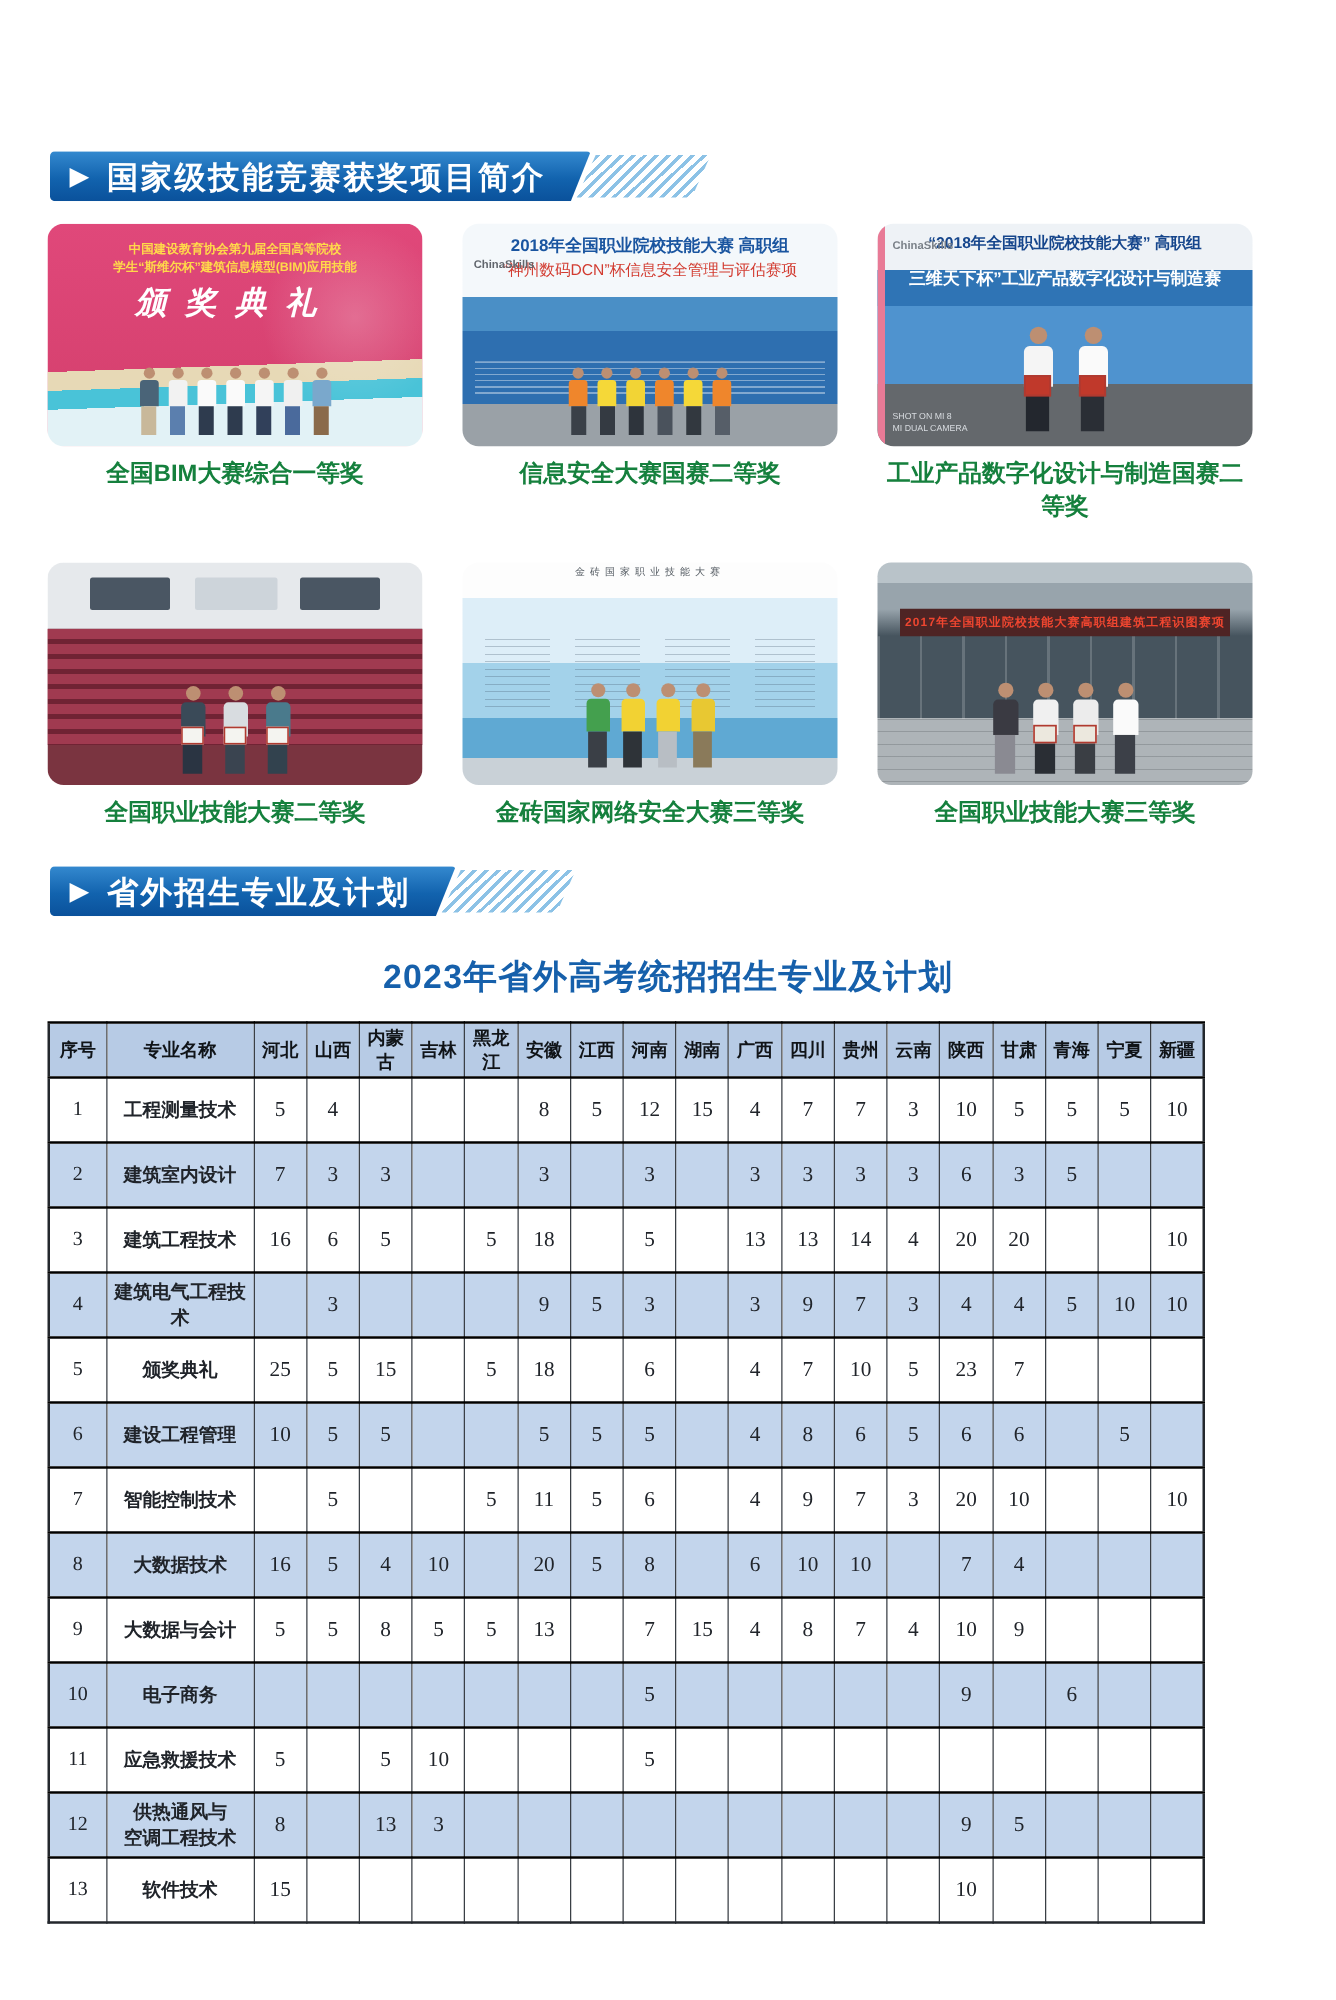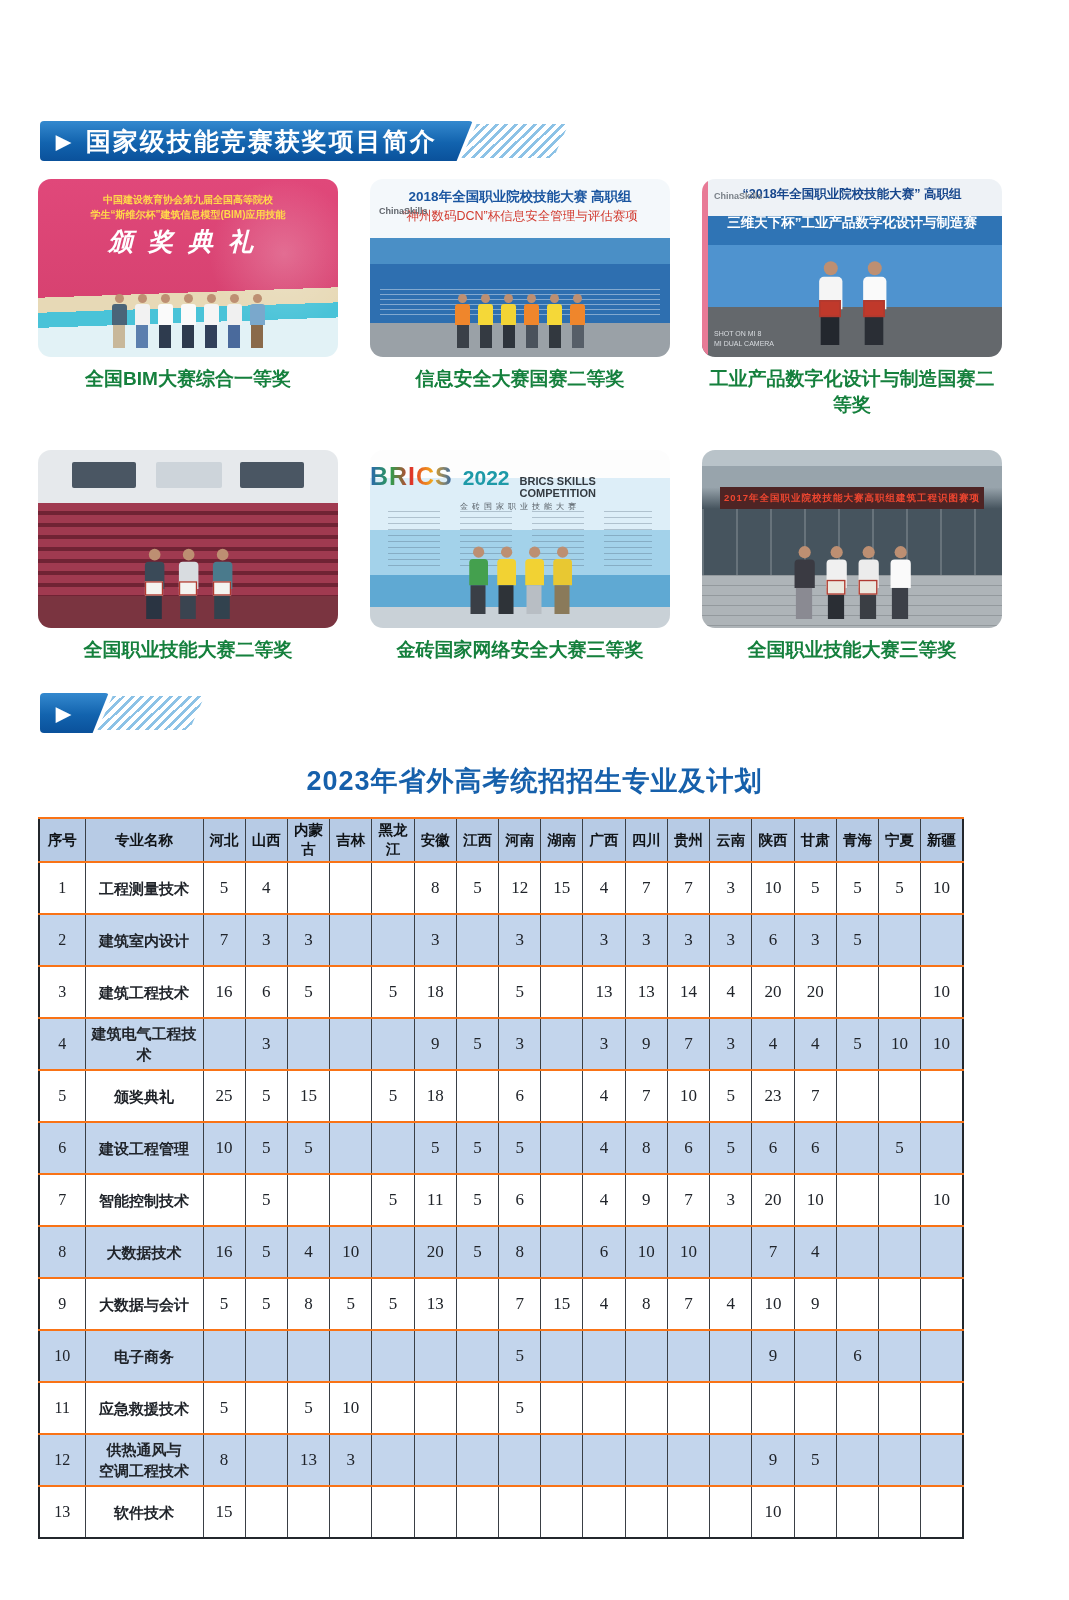--- a/index.html
+++ b/index.html
@@ -86,21 +86,21 @@
   .p5 .y2022{font-size:21px;font-weight:bold;color:#1e9aa8;}
   .p5 .bsc{font-size:11px;font-weight:bold;color:#333a40;}
   .p5 .cn{text-align:center;font-size:8px;color:#555c63;letter-spacing:4px;margin-top:2px;}
   .p5 .fineprint{position:absolute;left:18px;right:18px;top:34%;height:34%;opacity:.35;
       background:repeating-linear-gradient(180deg,rgba(60,80,100,.8) 0 1px,rgba(0,0,0,0) 1px 6px);
       -webkit-mask-image:repeating-linear-gradient(90deg,#000 0 52px,transparent 52px 72px);
       mask-image:repeating-linear-gradient(90deg,#000 0 52px,transparent 52px 72px);}
   .p5 .person{transform:scale(1.25);transform-origin:bottom center;}
   .p5 .people{gap:12px;bottom:14px;}
   
-  .p6{background:linear-gradient(180deg,#b9c3c9 0 9%,#98a4ac 9% 21%,#46545e 33% 70%,#aeb4b8 70%);}
+  .p6{background:linear-gradient(180deg,#b9c3c9 0 9%,#98a4ac 9% 21%,#46545e 33% 70%,#aeb4b8 70%);border-radius:11px;}
   .p6 .glass{position:absolute;left:0;right:0;top:33%;height:37%;
       background:repeating-linear-gradient(90deg,rgba(255,255,255,.18) 0 2px,rgba(0,0,0,0) 2px 34px);}
   .p6 .ledstrip{position:absolute;left:6%;right:6%;top:21%;height:12%;
       background:#4e2424;display:flex;align-items:center;justify-content:center;}
   .p6 .ledtext{color:#ef4630;font-size:9.5px;font-weight:bold;letter-spacing:1px;white-space:nowrap;}
   .p6 .paving{position:absolute;left:0;right:0;bottom:0;height:30%;
       background:repeating-linear-gradient(180deg,rgba(120,126,130,.5) 0 1px,rgba(0,0,0,0) 1px 10px);}
   .p6 .person{transform:scale(1.35);transform-origin:bottom center;}
   .p6 .people{gap:16px;}
   
@@ -111,21 +111,21 @@
   }
   table[data-name="plan-table"]{
     border-collapse:collapse;table-layout:fixed;width:926px;margin-left:38px;
     font-family:"Liberation Serif",serif;border:2px solid #23272c;
   }
   table[data-name="plan-table"] th,
   table[data-name="plan-table"] td{
     border:1px solid #3a3f45;text-align:center;vertical-align:middle;
     padding:0;overflow:hidden;
   }
-  table[data-name="plan-table"] tr{border-top:2px solid #f97316;}
+  table[data-name="plan-table"] tr{border-top:2px solid #000000;}
   table[data-name="plan-table"] thead th{
     background:#b7cbe5;font-family:"Liberation Sans",sans-serif;
     font-size:14.5px;font-weight:bold;color:#101418;height:42px;
   }
   table[data-name="plan-table"] tbody td{font-size:17px;color:#1c2averify026;height:50px;color:#20242a;}
   table[data-name="plan-table"] tbody tr:nth-child(even) td{background:#c3d5ec;}
   table[data-name="plan-table"] td.major{
     font-family:"Liberation Sans",sans-serif;font-size:15px;font-weight:600;
     white-space:pre-line;line-height:1.4;
   }
@@ -287,25 +287,20 @@
                 <span class="legs" style="background: rgb(50, 66, 78);"></span>
                 <span class="cert" data-name="certificate" style="background: rgb(244, 244, 240);"></span>
               </span>
             </div>
         </div>
         <figcaption data-name="photo-caption">全国职业技能大赛二等奖</figcaption>
       </figure>
 
       <figure data-name="photo-card-brics">
         <div class="photo p5" data-name="photo-brics-competition">
-          <div class="logorow" data-name="brics-logo-row">
-            <span class="brics" data-name="brics-logo">BRICS</span>
-            <span class="y2022" data-name="brics-year">2022</span>
-            <span class="bsc" data-name="brics-competition-title">BRICS SKILLS COMPETITION</span>
-          </div>
           <div class="cn" data-name="brics-chinese-title">金砖国家职业技能大赛</div>
           <div class="fineprint" data-name="backdrop-fine-print"></div>
           <div class="people" data-name="group-of-people">
               <span class="person" data-name="person-figure">
                 <span class="head"></span>
                 <span class="torso" style="background: rgb(68, 160, 78);"></span>
                 <span class="legs" style="background: rgb(58, 63, 70);"></span>
               </span>
               <span class="person" data-name="person-figure">
                 <span class="head"></span>
@@ -362,20 +357,21 @@
         <figcaption data-name="photo-caption">全国职业技能大赛三等奖</figcaption>
       </figure>
 
     </div>
   </section>
 
   <section class="sec2" data-name="section-enrollment">
     <div class="banner-row" data-name="section-enrollment-banner-row">
       <div class="banner" data-name="section-banner-enrollment">
         <span class="arrow" data-name="triangle-arrow-icon">▶</span>
+        <span data-name="section-enrollment-title">省外招生专业及计划</span>
       </div>
       <div class="stripes" data-name="banner-stripes-decoration"></div>
     </div>
 
     <h2 class="table-title" data-name="plan-table-title">2023年省外高考统招招生专业及计划</h2>
 
     <table data-name="plan-table">
         <colgroup>
           <col style="width: 46px;">
           <col style="width: 118px;">

